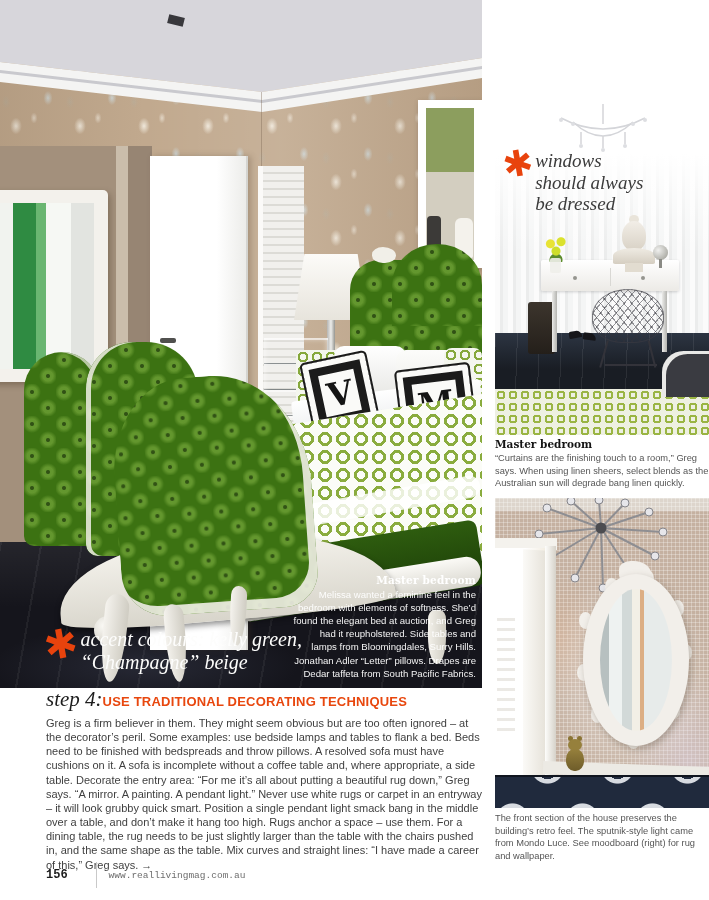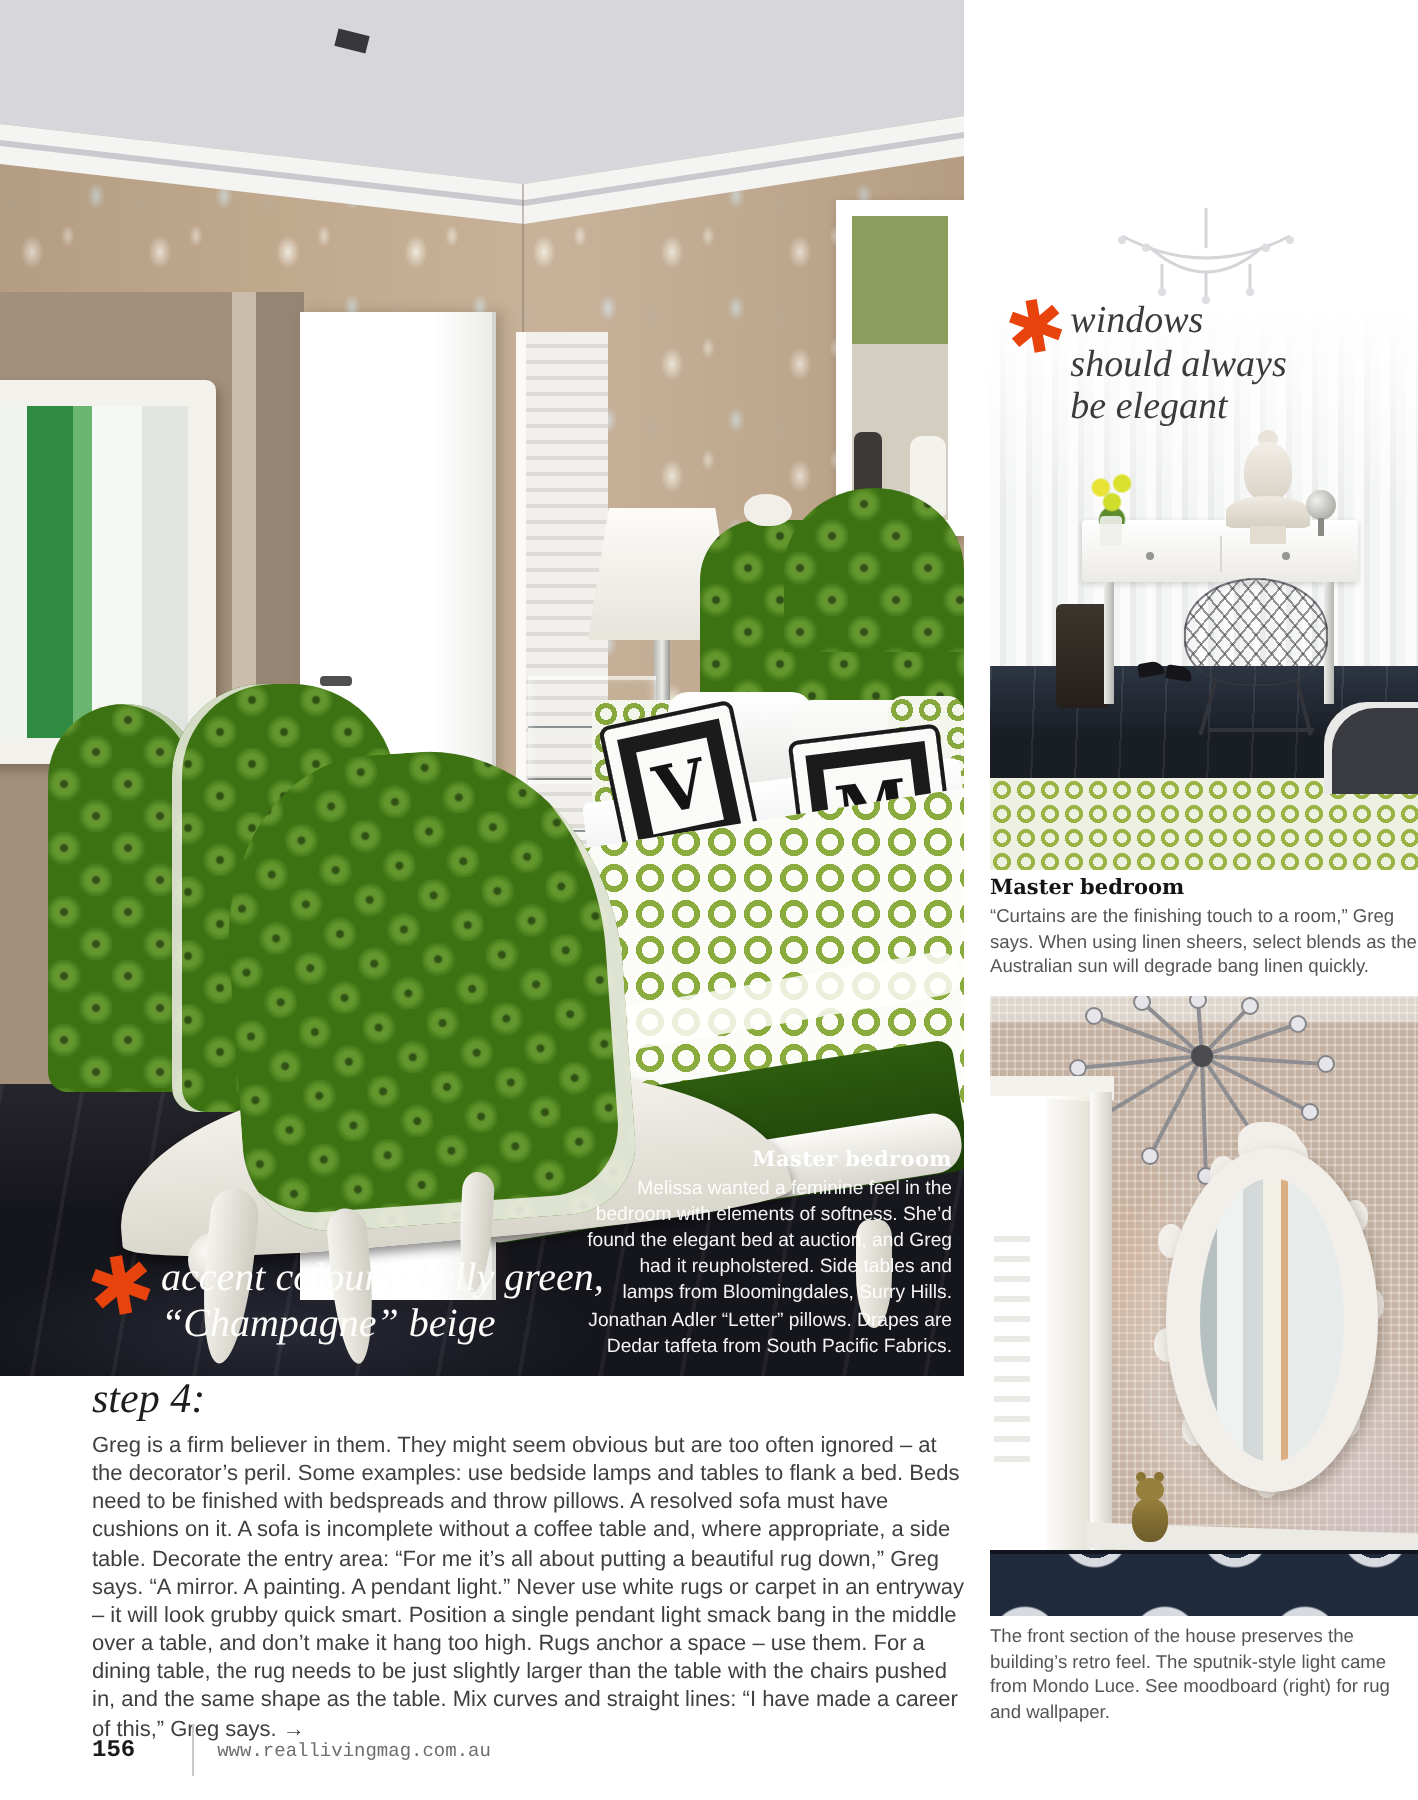--- a/index.html
+++ b/index.html
@@ -354,21 +354,21 @@
     <div class="wp-chair"></div>
     <div class="wp-chair-leg wp-chair-legA"></div>
     <div class="wp-chair-leg wp-chair-legB"></div>
     <div class="wp-chair-leg wp-chair-legC"></div>
     <div class="wp-bed-corner"></div>
     <div class="wp-quote">
       <span class="quote-star">✱</span>
       <div class="lines">
         <div>windows</div>
         <div>should always</div>
-        <div>be elegant</div>
+        <div>be dressed</div>
       </div>
     </div>
   </div>
 
   <div class="side-caption caption-window">
     <div class="cap-title">Master bedroom</div>
     <div class="cap-body">“Curtains are the finishing touch to a room,” Greg says. When using linen sheers, select blends as the Australian sun will degrade bang linen quickly.</div>
   </div>
 
   <div class="entrance-photo">
@@ -431,20 +431,21 @@
     <div class="ep-teddy-body"></div>
   </div>
 
   <div class="side-caption caption-entrance">
     <div class="cap-body">The front section of the house preserves the building’s retro feel. The sputnik-style light came from Mondo Luce. See moodboard (right) for rug and wallpaper.</div>
   </div>
 
   <div class="step-block">
     <div class="step-line">
       <span class="step-label">step 4:</span>
+      <span class="step-heading">USE TRADITIONAL DECORATING TECHNIQUES</span>
     </div>
     <p class="step-body">Greg is a firm believer in them. They might seem obvious but are too often ignored – at the decorator’s peril. Some examples: use bedside lamps and tables to flank a bed. Beds need to be finished with bedspreads and throw pillows. A resolved sofa must have cushions on it. A sofa is incomplete without a coffee table and, where appropriate, a side table. Decorate the entry area: “For me it’s all about putting a beautiful rug down,” Greg says. “A mirror. A painting. A pendant light.” Never use white rugs or carpet in an entryway – it will look grubby quick smart. Position a single pendant light smack bang in the middle over a table, and don’t make it hang too high. Rugs anchor a space – use them. For a dining table, the rug needs to be just slightly larger than the table with the chairs pushed in, and the same shape as the table. Mix curves and straight lines: “I have made a career of this,” Greg says. →</p>
   </div>
 
   <div class="footer">
     <span class="pagenum">156</span>
     <span class="fdivider"></span>
     <span class="site">www.reallivingmag.com.au</span>
   </div>
 

